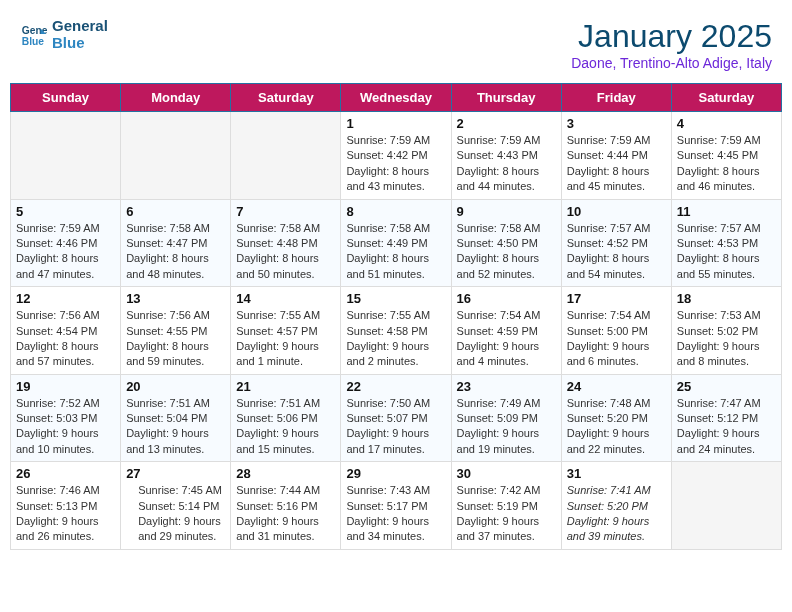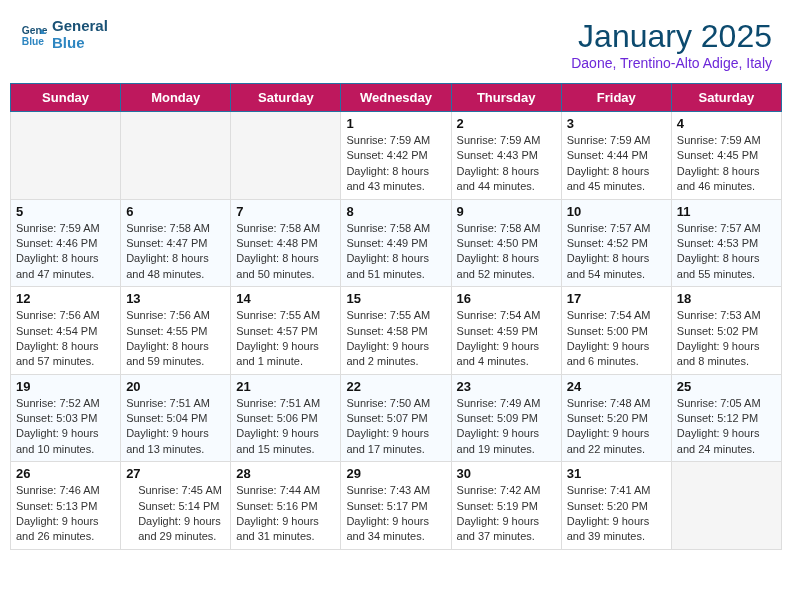--- a/index.html
+++ b/index.html
@@ -270,21 +270,21 @@
 Daylight: 9 hours and 19 minutes.</div>
         </td>
         <td>
           <div class="day-num">24</div>
           <div class="day-info" style="white-space: pre-line;">Sunrise: 7:48 AM
 Sunset: 5:20 PM
 Daylight: 9 hours and 22 minutes.</div>
         </td>
         <td>
           <div class="day-num">25</div>
-          <div class="day-info" style="white-space: pre-line;">Sunrise: 7:05 AM
+          <div class="day-info" style="white-space: pre-line;">Sunrise: 7:47 AM
 Sunset: 5:12 PM
 Daylight: 9 hours and 24 minutes.</div>
         </td>
       </tr>
       <tr>
         <td>
           <div class="day-num">26</div>
           <div class="day-info" style="white-space: pre-line;">Sunrise: 7:46 AM
 Sunset: 5:13 PM
 Daylight: 9 hours and 26 minutes.</div>
@@ -308,20 +308,20 @@
 Daylight: 9 hours and 34 minutes.</div>
         </td>
         <td>
           <div class="day-num">30</div>
           <div class="day-info" style="white-space: pre-line;">Sunrise: 7:42 AM
 Sunset: 5:19 PM
 Daylight: 9 hours and 37 minutes.</div>
         </td>
         <td>
           <div class="day-num">31</div>
-          <div class="day-info" style="white-space: pre-line;">Sunrise: 7:41 AM
+          <div class="day-info" style="white-space: pre-line; font-style: italic;">Sunrise: 7:41 AM
 Sunset: 5:20 PM
 Daylight: 9 hours and 39 minutes.</div>
         </td>
         <td class="empty"></td>
       </tr>
     </tbody>
 </table>
 
 </body></html>

